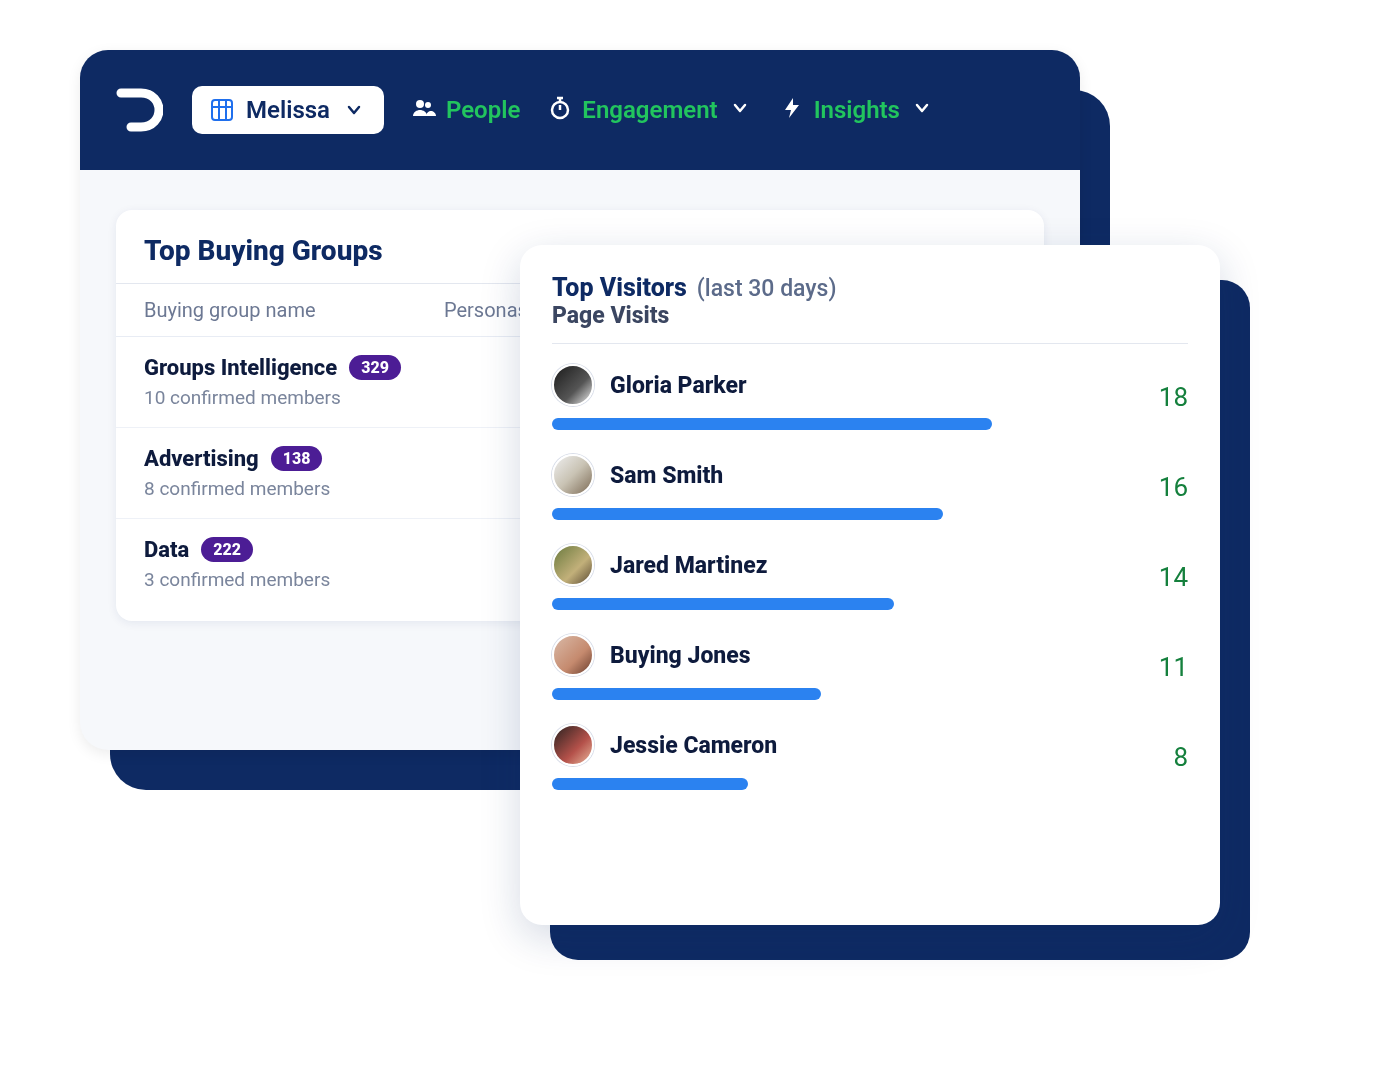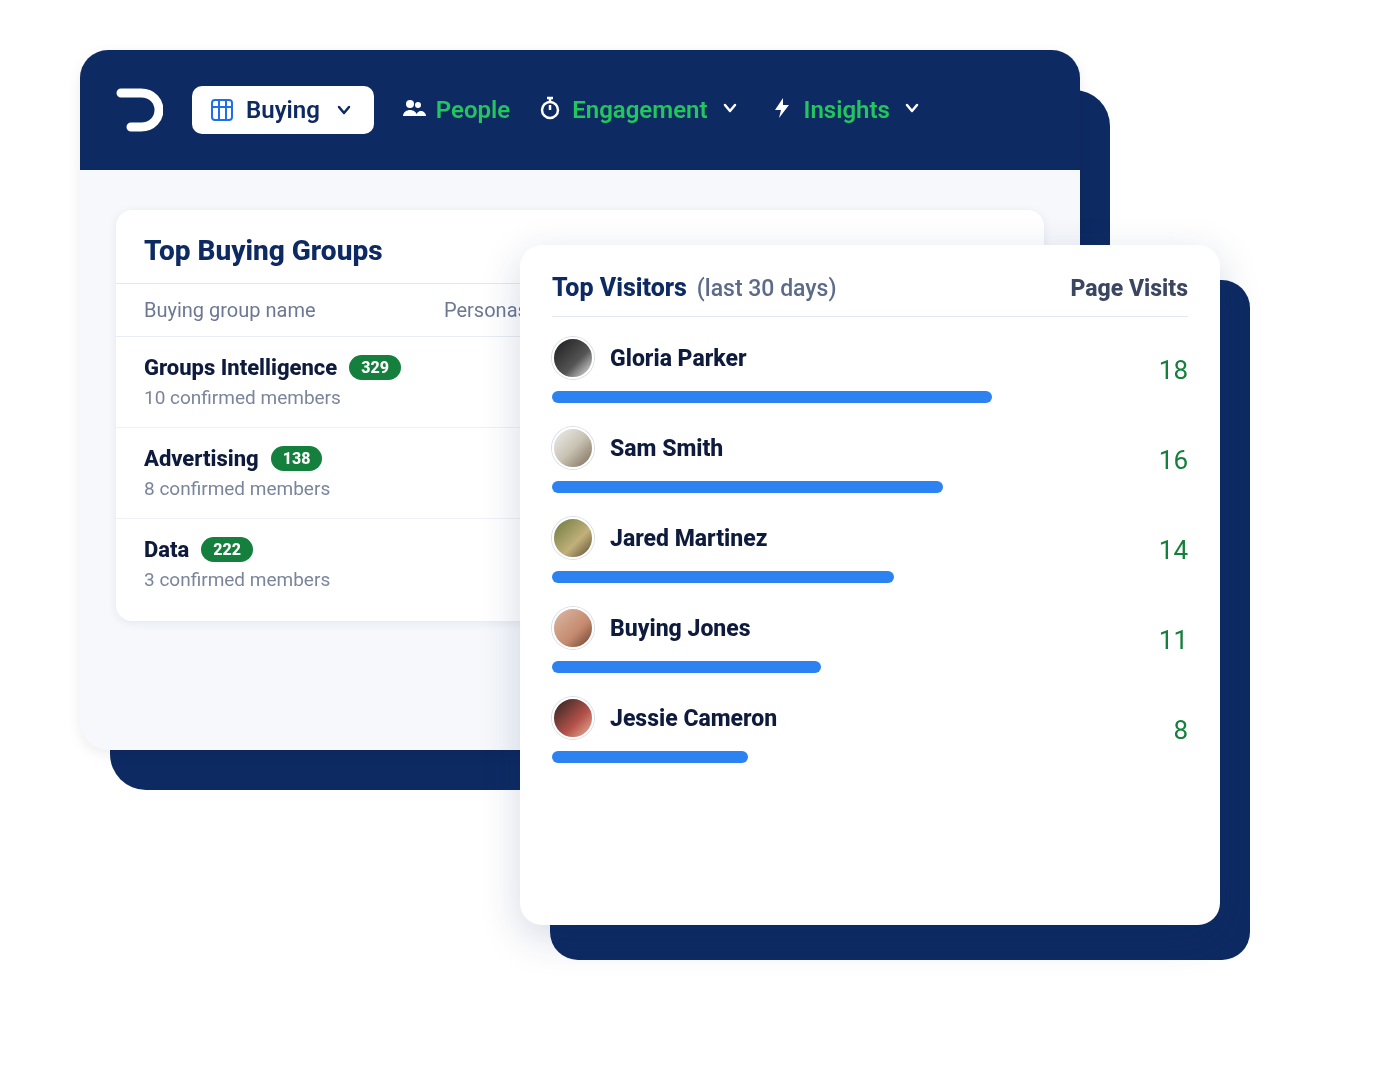--- a/index.html
+++ b/index.html
@@ -117,21 +117,21 @@
     border-bottom: 1px solid #eef1f7;
   }
   .group-row:last-child { border-bottom: none; }
   .group-title-line {
     display: flex; align-items: center; gap: 12px;
   }
   .group-name {
     font-weight: 800; font-size: 22px; color: #0e1b3d;
   }
   .badge {
-    background: #15803d; color: #fff;
+    background: #4c1d95; color: #fff;
     border-radius: 999px; padding: 3px 12px;
     font-weight: 800; font-size: 16px;
   }
   .group-sub {
     color: #7a859c; font-size: 19px; margin-top: 6px;
   }
 
   
   .visitors-card {
     position: absolute;
@@ -140,21 +140,21 @@
     width: 700px;
     height: 680px;
     background: #fff;
     border-radius: 22px;
     box-shadow: 0 12px 40px rgba(14,42,99,.18);
     padding: 28px 32px 24px 32px;
   }
 
   .visitors-header {
     display: flex; justify-content: space-between; align-items: baseline;
-    border-bottom: 1px solid #e3e7ef; padding-bottom: 14px;
+    border-bottom: 1px solid #e3e7ef; padding-bottom: 14px; flex-direction: column;
   }
   .vh-title { font-weight: 800; font-size: 25px; color: #0e2a63; }
   .vh-sub { font-weight: 500; color: #5c6b8a; font-size: 23px; margin-left: 6px; }
   .vh-right { font-weight: 800; color: #3b4661; font-size: 23px; }
 
   .visitor-row {
     display: flex; align-items: center;
     padding: 20px 0 4px 0;
     gap: 40px;
   }
@@ -195,21 +195,21 @@
 
       <div class="account-btn">
         <span class="icon sq">
           <svg width="22" height="22" viewBox="0 0 22 22">
               <rect x="1" y="1" width="20" height="20" rx="3" fill="none" stroke="#1f6fed" stroke-width="2"></rect>
               <line x1="1" y1="8" x2="21" y2="8" stroke="#1f6fed" stroke-width="2"></line>
               <line x1="8" y1="1" x2="8" y2="21" stroke="#1f6fed" stroke-width="2"></line>
               <line x1="15" y1="1" x2="15" y2="21" stroke="#1f6fed" stroke-width="2"></line>
             </svg>
         </span>
-        <span>Buying</span>
+        <span>Melissa</span>
         <span class="icon chev">
           <svg width="16" height="16" viewBox="0 0 16 16">
               <path d="M3 5 L8 11 L13 5" fill="none" stroke="#0e2a63" stroke-width="2.5" stroke-linecap="round" stroke-linejoin="round"></path>
             </svg>
         </span>
       </div>
 
       <div class="nav-item">
         <span class="icon">
           <svg width="24" height="24" viewBox="0 0 24 24" fill="#fff">

